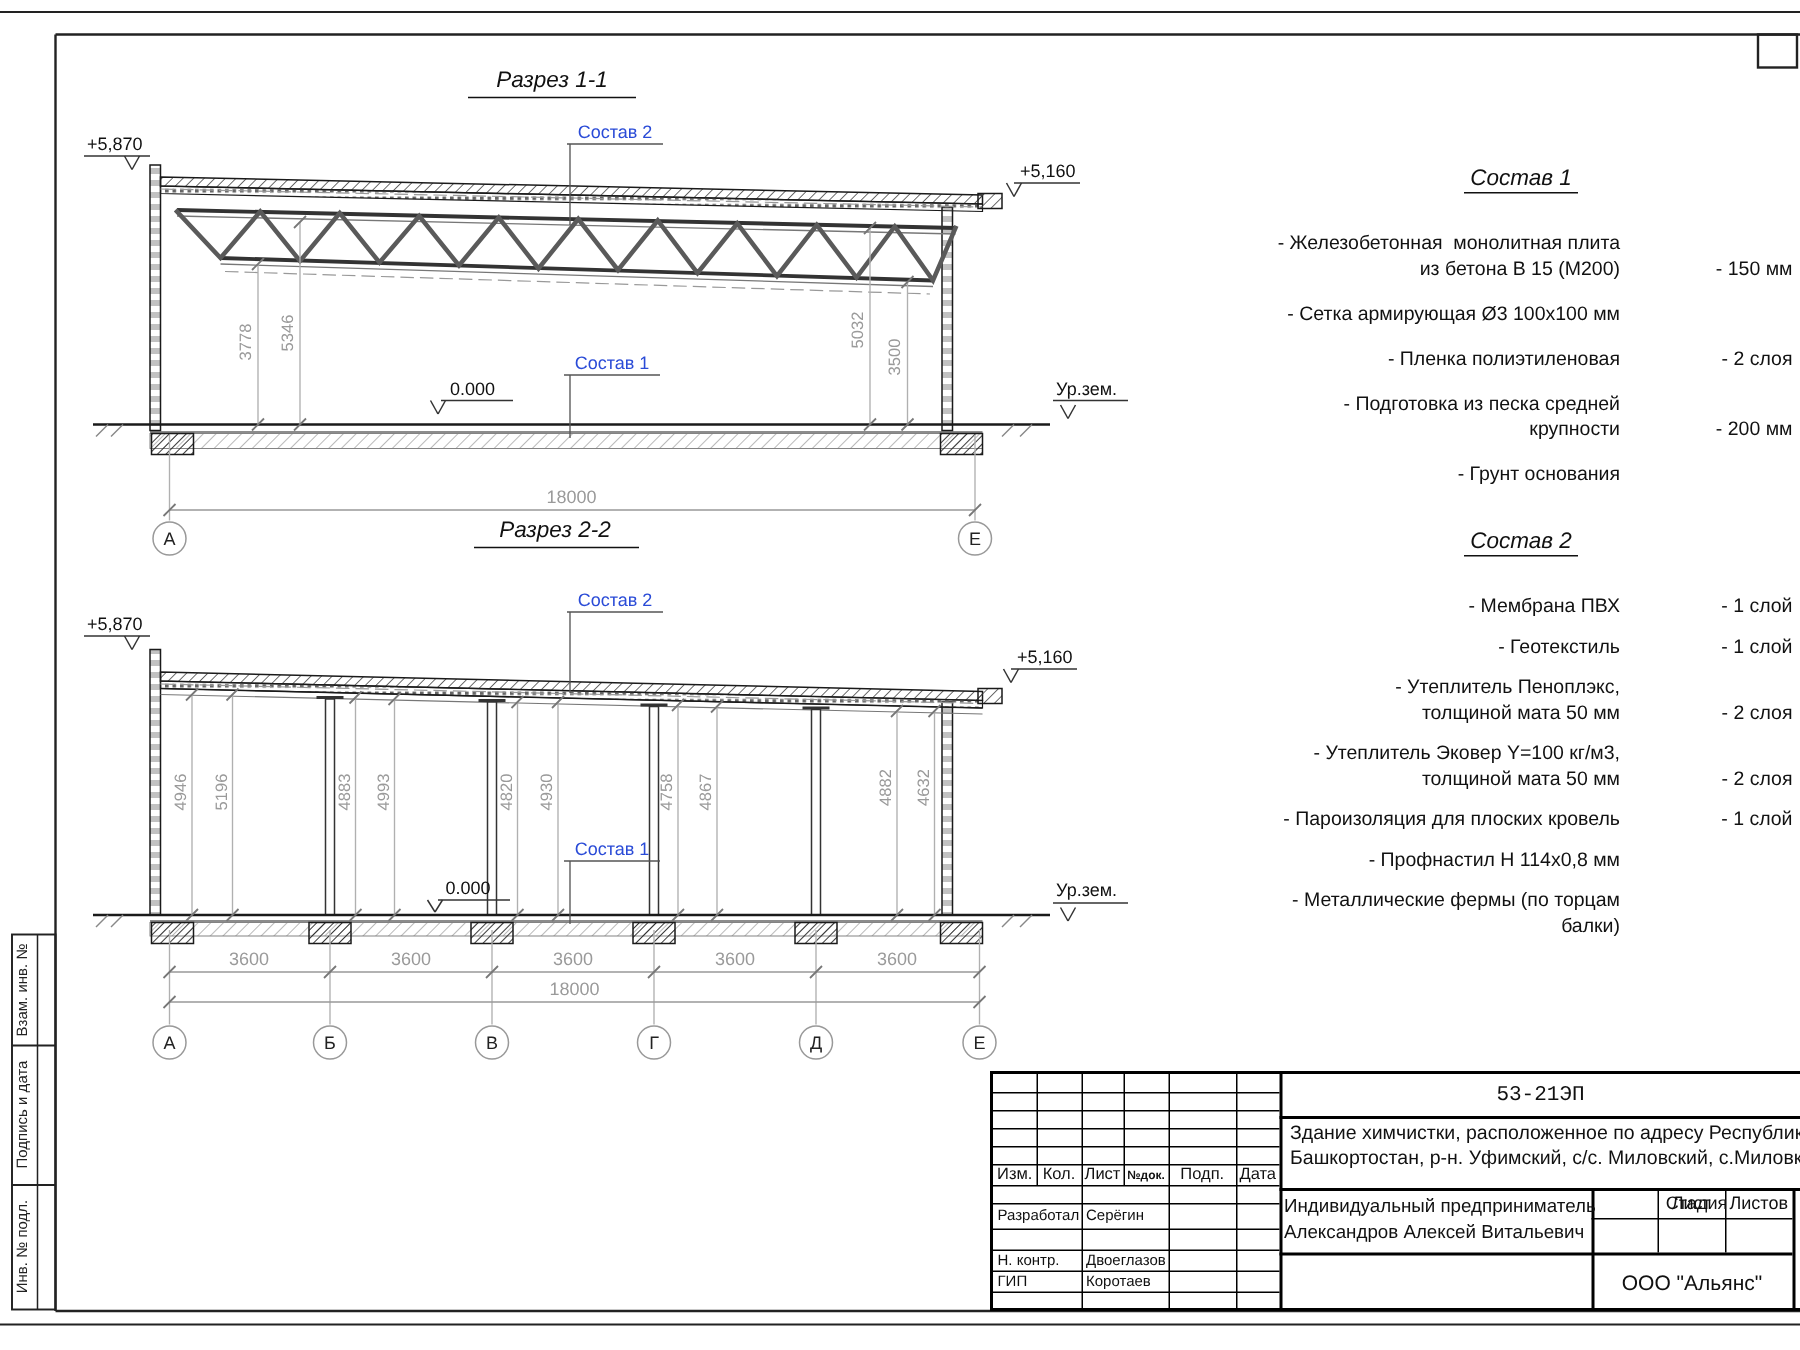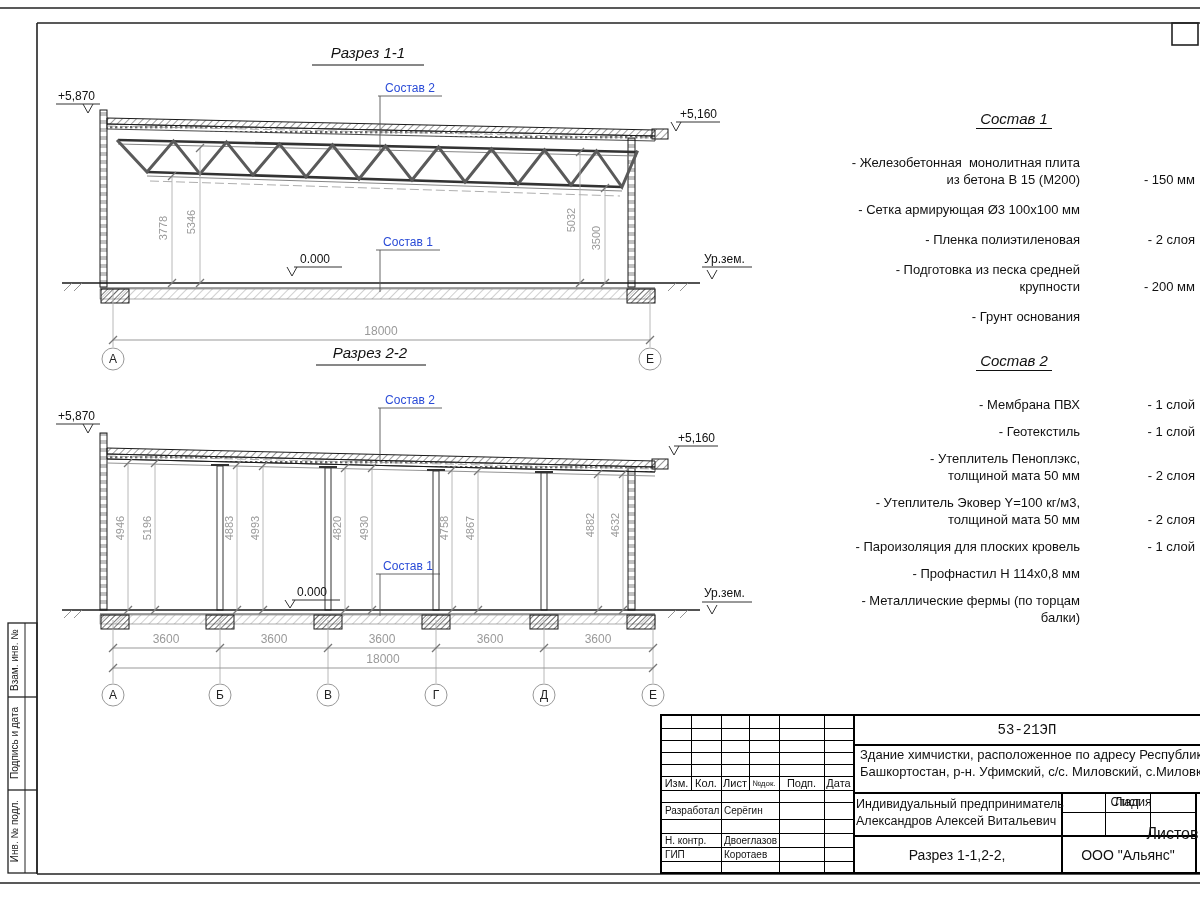--- a/index.html
+++ b/index.html
@@ -406,21 +406,21 @@
   <div class="vl" style="left:29px;top:0;height:74px;"></div>
   <div class="vl" style="left:87px;top:0;height:74px;"></div>
   <div class="vl" style="left:59px;top:0;height:158px;"></div>
   <div class="vl" style="left:117px;top:0;height:158px;"></div>
   <div class="vl" style="left:162px;top:0;height:158px;"></div>
   <div class="vl2" style="left:191px;top:0;height:158px;"></div>
 
   <div class="tcell" style="left:0;top:60px;width:29px;height:14px;font-size:11px;">Изм.</div>
   <div class="tcell" style="left:29px;top:60px;width:30px;height:14px;font-size:11px;">Кол.</div>
   <div class="tcell" style="left:59px;top:60px;width:28px;height:14px;font-size:11px;">Лист</div>
-  <div class="tcell" style="left:87px;top:60px;width:30px;height:14px;font-size:8px;">№док.</div>
+  <div class="tcell" style="left:87px;top:60px;width:30px;height:14px;font-size:8px;font-weight:bold;">№док.</div>
   <div class="tcell" style="left:117px;top:60px;width:45px;height:14px;font-size:11px;">Подп.</div>
   <div class="tcell" style="left:162px;top:60px;width:29px;height:14px;font-size:11px;">Дата</div>
 
   <div class="tleft" style="left:3px;top:89px;font-size:10px;">Разработал</div>
   <div class="tleft" style="left:62px;top:89px;font-size:10px;">Серёгин</div>
   <div class="tleft" style="left:3px;top:119px;font-size:10px;">Н. контр.</div>
   <div class="tleft" style="left:62px;top:119px;font-size:10px;">Двоеглазов</div>
   <div class="tleft" style="left:3px;top:133px;font-size:10px;">ГИП</div>
   <div class="tleft" style="left:62px;top:133px;font-size:10px;">Коротаев</div>
 
@@ -433,18 +433,17 @@
   <div class="vl" style="left:488px;top:76px;height:43px;"></div>
   <div class="vl2" style="left:533px;top:76px;height:82px;"></div>
 
   <div class="tcell" style="left:191px;top:0;width:348px;height:28px;font-size:14px;font-family:Liberation Mono, monospace;">53-21ЭП</div>
   <div class="tleft" style="left:198px;top:31px;font-size:13px;">Здание химчистки,  расположенное по адресу Республика</div>
   <div class="tleft" style="left:198px;top:48px;font-size:13px;">Башкортостан, р-н. Уфимский, с/с. Миловский, с.Миловка</div>
   <div class="tleft" style="left:194px;top:81px;font-size:12.5px;">Индивидуальный предприниматель</div>
   <div class="tleft" style="left:194px;top:98px;font-size:12.5px;">Александров Алексей Витальевич</div>
   <div class="tcell" style="left:399px;top:76px;width:44px;height:20px;font-size:12px;padding-left:48px;">Стадия</div>
   <div class="tcell" style="left:443px;top:76px;width:45px;height:20px;font-size:12px;">Лист</div>
-  <div class="tcell" style="left:488px;top:76px;width:45px;height:20px;font-size:16px;margin-top:32px;">Листов</div>
-  <div class="tcell" style="left:191px;top:119px;width:208px;height:39px;font-size:14px;">Разрез 1-1,2-2,</div>
+  <div class="tcell" style="left:488px;top:76px;width:45px;height:20px;font-size:12px;">Листов</div>
   <div class="tcell" style="left:399px;top:119px;width:134px;height:39px;font-size:14px;">ООО "Альянс"</div>
 </div>
 
 </div>
 
 </body></html>

